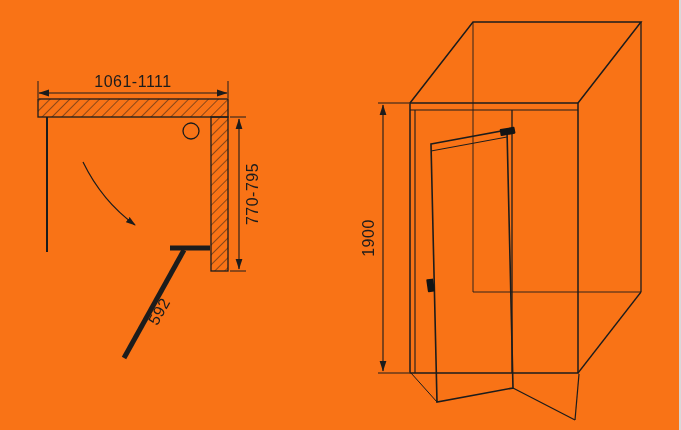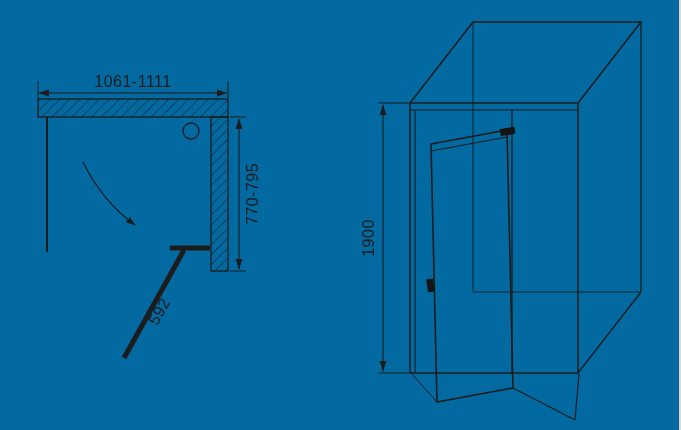--- a/index.html
+++ b/index.html
@@ -1,20 +1,20 @@
 <!DOCTYPE html>
 <html><head>
 <meta charset="utf-8">
 <style>
   html, body { margin: 0; padding: 0; background: #ffffff; }
   .canvas {
     position: relative;
     width: 681px;
     height: 430px;
-    background: #0369a1;
+    background: #f97316;
     overflow: hidden;
     font-family: "Liberation Sans", sans-serif;
   }
   svg { display: block; }
   .dim-text {
     font-family: "Liberation Sans", sans-serif;
     font-size: 16px;
     letter-spacing: 0.5px;
     fill: #1c1c1c;
   }

